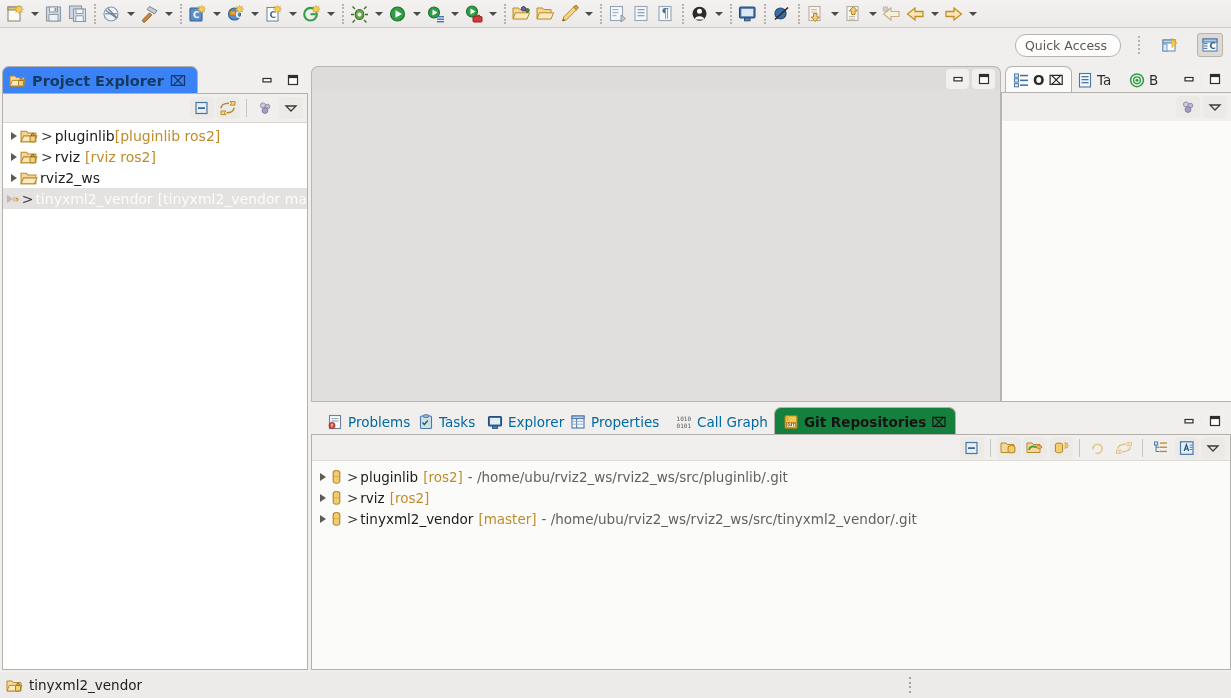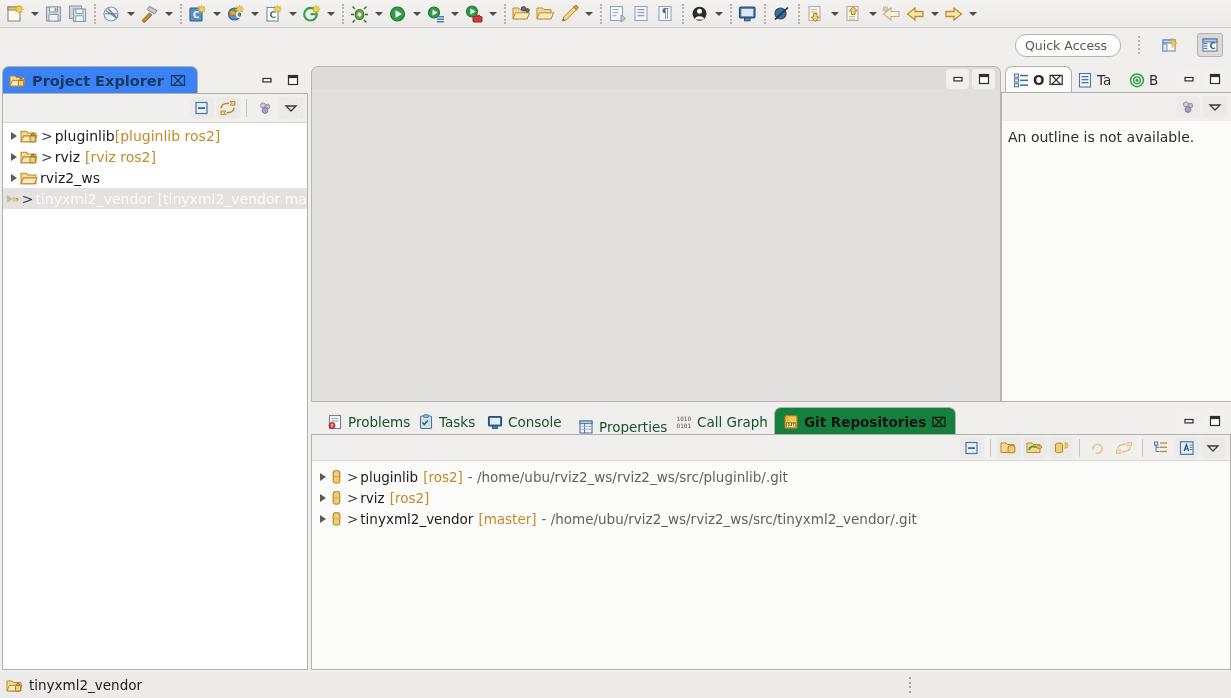--- a/index.html
+++ b/index.html
@@ -143,21 +143,21 @@
     padding-right: 4px; gap: 3px; background: #f1efed;
   }
   .ol-msg { padding: 8px 6px 0 6px; font-size: 14px; color: #2e2e2e; }
 
   
   #bottom-panel { left: 311px; top: 407px; width: 920px; height: 263px; }
   .bp-tabstrip { position: relative; height: 28px; }
   .bp-tab {
     position: absolute; top: 1px; height: 27px;
     display: flex; align-items: center; gap: 5px; padding: 0 8px;
-    font-size: 13.5px; white-space: nowrap; color: #14532d;
+    font-size: 13.5px; white-space: nowrap; color: #0369a1;
   }
   .bp-tab.selected {
     background: #15803d; border: 1px solid #b4b0ab; border-bottom: none;
     border-radius: 7px 7px 0 0; font-weight: bold; color: #141414; top: 0; height: 28px;
   }
   .bp-body {
     position: absolute; left: 0; top: 27px; width: 920px; height: 236px;
     background: #fbfbfa; border: 1px solid #b4b0ab;
   }
   .bp-toolrow {
@@ -712,21 +712,20 @@
             <circle cx="10.4" cy="6.6" r="2.4" fill="#bdb5d2" stroke="#8f89a3" stroke-width="0.9"></circle>
             <circle cx="8" cy="10.5" r="2.9" fill="#a79ec4" stroke="#7f789a" stroke-width="0.9"></circle>
           </svg>
         </div>
         <div class="vt-btn">
           <svg width="18" height="16" viewBox="0 0 18 16">
             <path d="M4 6 h10 l-5 5 z" fill="none" stroke="#3b3b3b" stroke-width="1.3"></path>
           </svg>
         </div>
       </div>
-      <div class="ol-msg">An outline is not available.</div>
     </div>
   </div>
 
   <div class="panel" id="bottom-panel">
     <div class="bp-tabstrip" id="bp-tabs">
         <div class="bp-tab" style="left:8px;">
           <svg class="icon" width="16" height="16" viewBox="0 0 16 16">
             <rect x="2.5" y="1.5" width="11" height="13" fill="#f7f9fb" stroke="#6d8298" stroke-width="1.1"></rect>
             <rect x="4.5" y="4" width="7" height="1.2" fill="#9fb0c0"></rect>
             <rect x="4.5" y="6.4" width="7" height="1.2" fill="#9fb0c0"></rect>
@@ -742,23 +741,23 @@
             <path d="M4.5 8.5 l1.8 2 3.5-4" fill="none" stroke="#2f6f3d" stroke-width="1.6"></path>
           </svg>
           <span>Tasks</span>
         </div>
         <div class="bp-tab" style="left:168px;">
           <svg class="icon" width="16" height="16" viewBox="0 0 16 16">
             <rect x="1.5" y="2.5" width="13" height="9.5" rx="1" fill="#3d6fa8" stroke="#264e7c" stroke-width="1.1"></rect>
             <rect x="3" y="4" width="10" height="6.5" fill="#e3ecf5"></rect>
             <rect x="5.5" y="12" width="5" height="2.4" fill="#5b85b0" stroke="#264e7c" stroke-width="0.9"></rect>
           </svg>
-          <span>Console</span>
-        </div>
-        <div class="bp-tab" style="left:259px;align-items:flex-end;">
+          <span>Explorer</span>
+        </div>
+        <div class="bp-tab" style="left:251px;">
           <svg class="icon" width="16" height="16" viewBox="0 0 16 16">
             <rect x="2" y="2" width="12" height="12" fill="#f3f7fb" stroke="#4a76a8" stroke-width="1.1"></rect>
             <rect x="2" y="2" width="12" height="2.6" fill="#b8cfe3" stroke="#4a76a8" stroke-width="1"></rect>
             <path d="M6.6 4.6 V14" stroke="#4a76a8" stroke-width="1"></path>
             <path d="M2 7.4 H14 M2 10.2 H14" stroke="#8fabc4" stroke-width="0.9"></path>
           </svg>
           <span>Properties</span>
         </div>
         <div class="bp-tab" style="left:357px;">
           <svg class="icon" width="16" height="16" viewBox="0 0 16 16">

